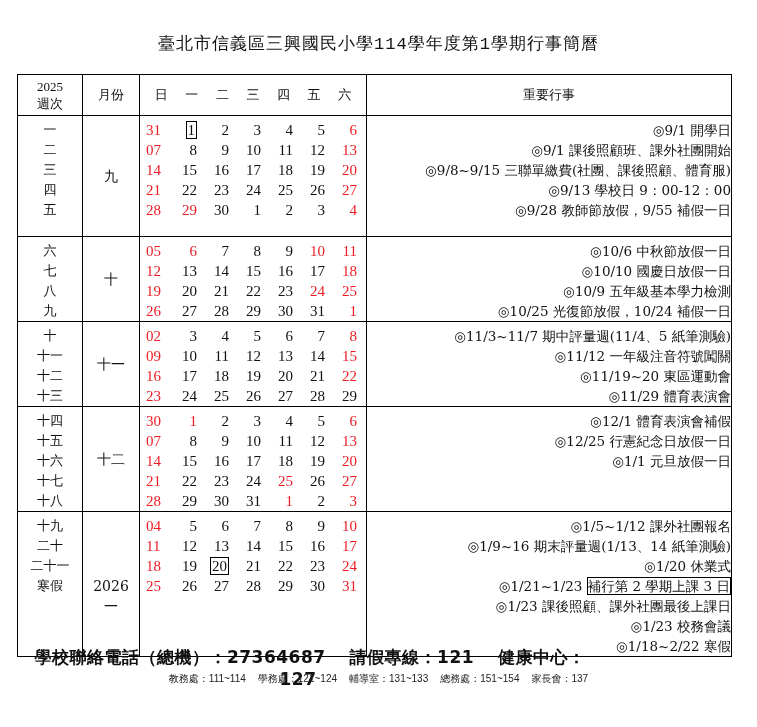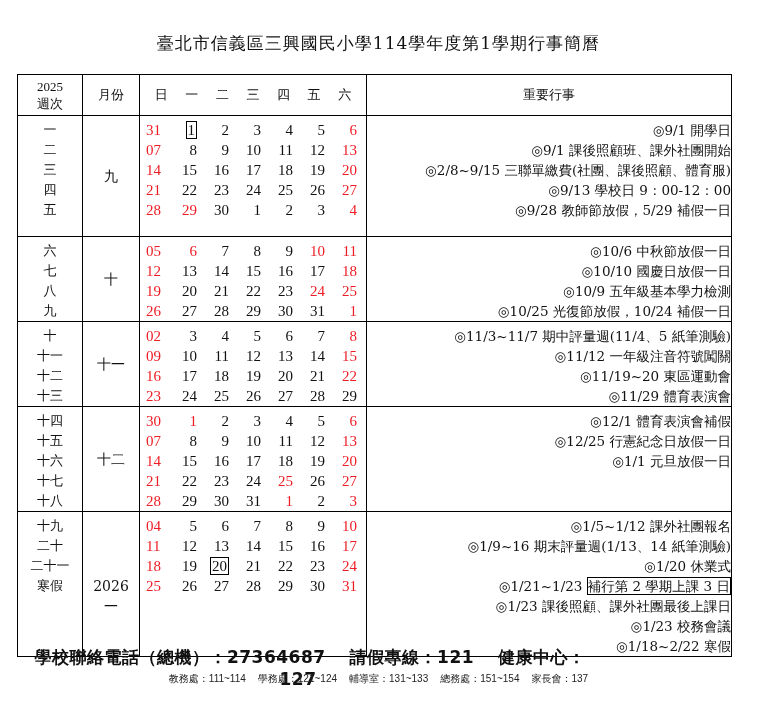--- a/index.html
+++ b/index.html
@@ -1,19 +1,19 @@
 <!DOCTYPE html>
 <html><head>
 <meta charset="utf-8">
 <style>
   html, body { margin:0; padding:0; background:#ffffff; }
   body { width:757px; height:727px; position:relative; overflow:hidden;
          font-family:"DejaVu Serif", serif; color:#111; }
   .title { position:absolute; top:32px; left:0; width:757px; text-align:center;
-           font-size:17px; letter-spacing:1px; }
+           font-size:17px; letter-spacing:1px;font-family:Liberation Mono, monospace; }
   table.cal { position:absolute; left:17px; top:74px; width:714px;
               border-collapse:collapse; table-layout:fixed; }
   table.cal td, table.cal th { border:1.5px solid #000; padding:0; vertical-align:top; font-weight:normal; }
   table.cal thead th { height:40px; vertical-align:middle; font-size:13px; }
   .c-week { width:64px;font-family:Liberation Serif, serif; }
   .c-month { width:56px; }
   .c-days { width:226px; }
   .c-events { width:364px;text-align:center; }
   .hdr-year { font-size:13px; line-height:17px; text-align:center; }
   .dow-row { display:flex; justify-content:space-around; padding:0 6px; font-size:13px; }
@@ -123,23 +123,23 @@
               <span class="day">2</span>
               <span class="day">3</span>
               <span class="day red">4</span>
             </div>
           </div>
         </td>
         <td class="ev-col">
           <div class="lines">
             <div class="ev">◎9/1 開學日</div>
             <div class="ev">◎9/1 課後照顧班、課外社團開始</div>
-            <div class="ev">◎2/8~9/15 三聯單繳費(社團、課後照顧、體育服)</div>
+            <div class="ev">◎9/8~9/15 三聯單繳費(社團、課後照顧、體育服)</div>
             <div class="ev">◎9/13 學校日 9：00-12：00</div>
-            <div class="ev">◎9/28 教師節放假，5/29 補假一日</div>
+            <div class="ev">◎9/28 教師節放假，9/55 補假一日</div>
           </div>
         </td>
       </tr>
       <tr style="height: 80px;">
         <td class="week-col">
           <div class="lines">
             <div class="line">六</div>
             <div class="line">七</div>
             <div class="line">八</div>
             <div class="line">九</div>

